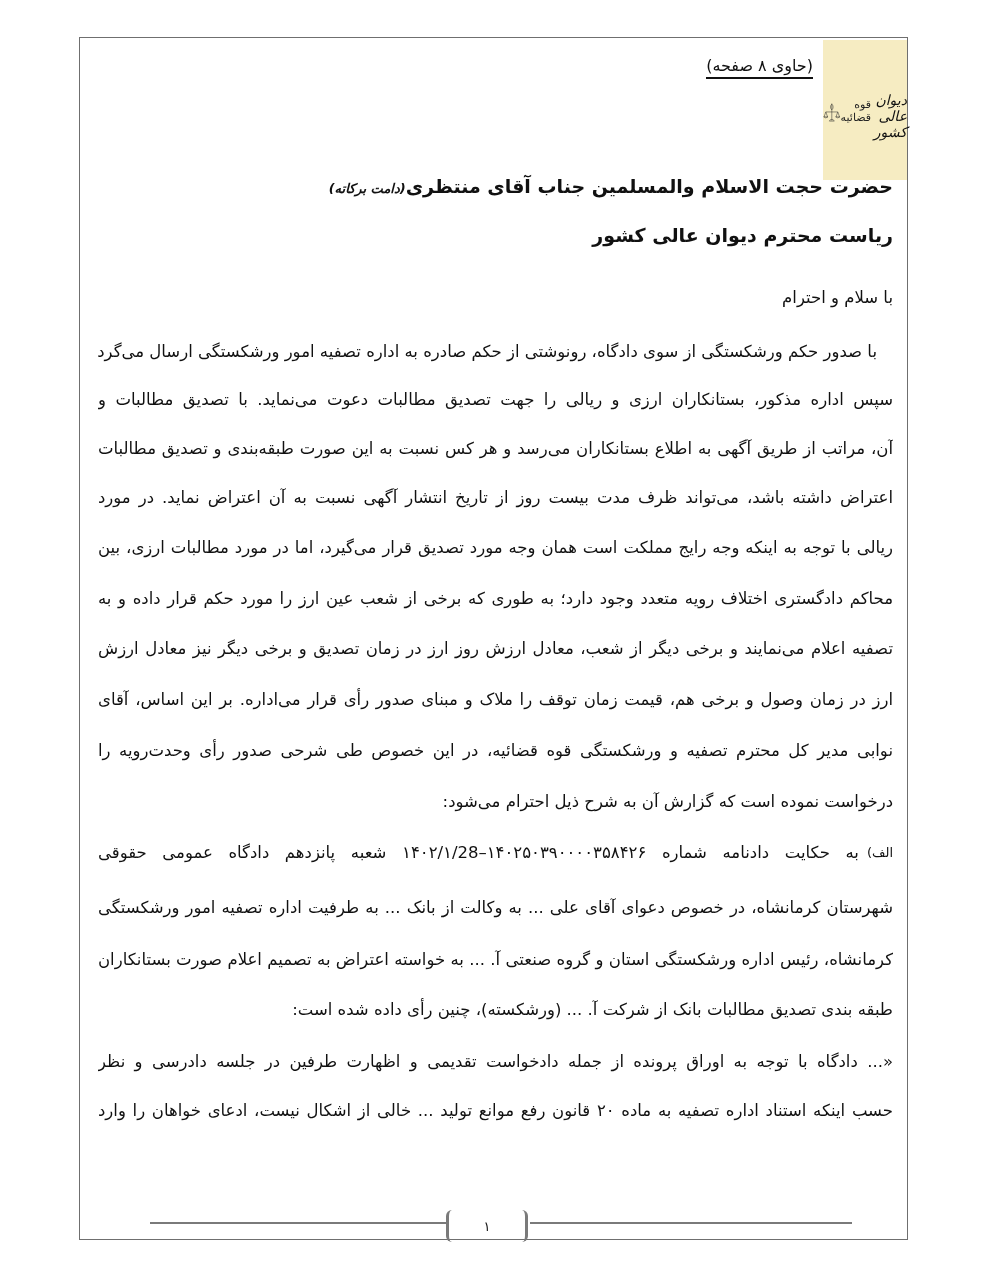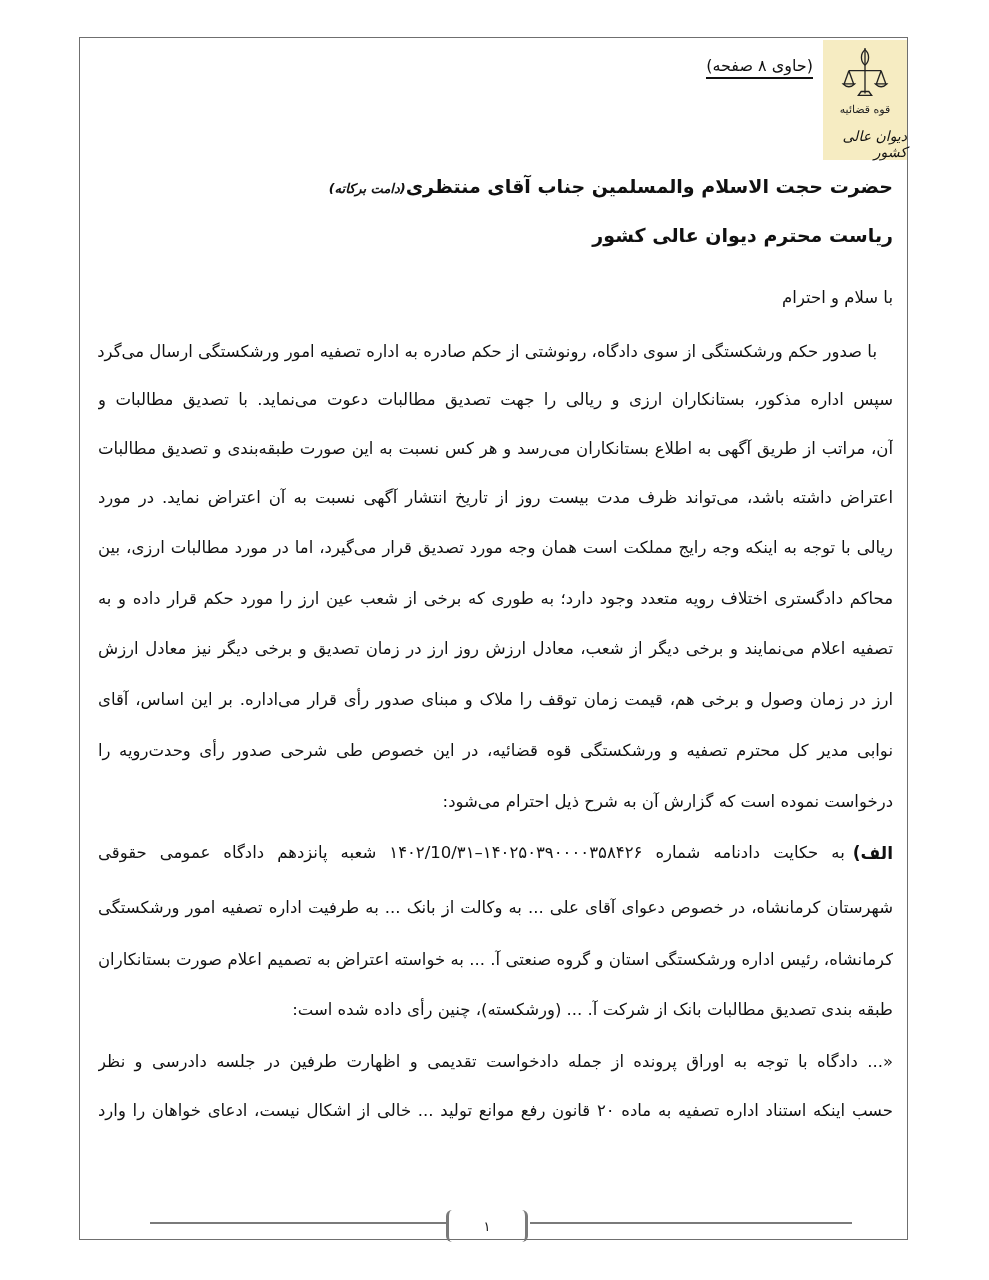--- a/index.html
+++ b/index.html
@@ -1,37 +1,37 @@
 <!DOCTYPE html>
 <html><head>
 <meta charset="utf-8">
 <style>
   html, body { margin: 0; padding: 0; background: #ffffff; }
   body { width: 989px; height: 1280px; position: relative; overflow: hidden;
          font-family: "DejaVu Sans", sans-serif; color: #111; }
   .page-frame { position: absolute; left: 79px; top: 37px; width: 829px; height: 1203px;
                 border: 1.5px solid #6f6f6f; box-sizing: border-box; }
-  .logo { position: absolute; left: 823px; top: 40px; width: 84px; height: 120px;
-          background: #f6ecc2; display: flex; flex-direction: column; align-items: center; }
+  .logo { position: absolute; left: 823px; top: 40px; width: 84px; height: 140px;
+          background: #f6ecc2; display: flex; flex-direction: row; align-items: center; }
   .logo svg { margin-top: 6px; }
   .logo .l1 { font-family: "DejaVu Serif", serif; font-size: 11px; color: #222; margin-top: 2px; direction: rtl; }
   .logo .l2 { font-family: "DejaVu Serif", serif; font-size: 14px; color: #111; margin-top: 12px; direction: rtl; font-style: italic; }
   .title-row { position: absolute; right: 176px; top: 56px; direction: rtl; display: flex;
                align-items: baseline; gap: 8px; border-bottom: 2px solid #111; padding-bottom: 2px;
                white-space: nowrap; }
   .title-main { font-size: 30px; font-weight: bold; font-family: "DejaVu Sans", sans-serif; letter-spacing: -0.5px; }
   .title-note { font-size: 16px; }
   .addressee { position: absolute; right: 96px; direction: rtl; font-weight: bold; font-size: 19px; white-space: nowrap; }
   .addr1 { top: 175px; }
   .addr1 .small { font-size: 13px; font-style: italic; }
   .addr2 { top: 224px; }
   .para-line { position: absolute; right: 96px; width: 795px; direction: rtl; font-size: 16.5px;
                white-space: nowrap; overflow: hidden; text-align: right; line-height: 24px; }
   .justify { text-align: justify; text-align-last: justify; white-space: normal; height: 24px; }
-  .bold-lead { font-weight: bold; font-size: 17px; }
+  .bold-lead { font-weight: normal; font-size: 13px; }
   .footer-line { position: absolute; height: 2px; background: #7a7a7a; top: 1222px; }
   .fl-left { left: 150px; width: 296px; }
   .fl-right { left: 530px; width: 322px; }
   .page-num-box { position: absolute; left: 446px; top: 1210px; width: 82px; height: 32px;
                   border-left: 3px solid #7a7a7a; border-right: 3px solid #7a7a7a; border-radius: 6px;
                   box-sizing: border-box; display: flex; align-items: center; justify-content: center;
                   font-size: 13px; }
 </style>
 </head>
 <body>
@@ -75,21 +75,21 @@
 <div class="para-line justify" style="top:536px;">ریالی با توجه به اینکه وجه رایج مملکت است همان وجه مورد تصدیق قرار می‌گیرد، اما در مورد مطالبات ارزی، بین</div>
 <div class="para-line justify" style="top:587px;">محاکم دادگستری اختلاف رویه متعدد وجود دارد؛ به طوری که برخی از شعب عین ارز را مورد حکم قرار داده و به اداره</div>
 <div class="para-line justify" style="top:637px;">تصفیه اعلام می‌نمایند و برخی دیگر از شعب، معادل ارزش روز ارز در زمان تصدیق و برخی دیگر نیز معادل ارزش روز</div>
 <div class="para-line justify" style="top:688px;">ارز در زمان وصول و برخی هم، قیمت زمان توقف را ملاک و مبنای صدور رأی قرار می‌اداره. بر این اساس، آقای</div>
 <div class="para-line justify" style="top:739px;">نوابی مدیر کل محترم تصفیه و ورشکستگی قوه قضائیه، در این خصوص طی شرحی صدور رأی وحدت‌رویه را</div>
 <div class="para-line" style="top:790px;">درخواست نموده است که گزارش آن به شرح ذیل احترام می‌شود:</div>
 
 <div class="para-line" style="top:841px; width:795px;">
   <div style="display:flex; direction:rtl; justify-content:space-between; white-space:nowrap;">
     <span class="bold-lead">الف)</span>
-    <span style="flex:1; margin-right:8px; text-align:justify; text-align-last:justify;">به حکایت دادنامه شماره ۱۴۰۲۵۰۳۹۰۰۰۰۳۵۸۴۲۶–۱۴۰۲/10/۳۱ شعبه پانزدهم دادگاه عمومی حقوقی</span>
+    <span style="flex:1; margin-right:8px; text-align:justify; text-align-last:justify;">به حکایت دادنامه شماره ۱۴۰۲۵۰۳۹۰۰۰۰۳۵۸۴۲۶–۱۴۰۲/۱/28 شعبه پانزدهم دادگاه عمومی حقوقی</span>
   </div>
 </div>
 <div class="para-line justify" style="top:896px;">شهرستان کرمانشاه، در خصوص دعوای آقای علی ... به وکالت از بانک ... به طرفیت اداره تصفیه امور ورشکستگی استان</div>
 <div class="para-line justify" style="top:948px;">کرمانشاه، رئیس اداره ورشکستگی استان و گروه صنعتی آ. ... به خواسته اعتراض به تصمیم اعلام صورت بستانکاران و</div>
 <div class="para-line" style="top:998px;">طبقه بندی تصدیق مطالبات بانک از شرکت آ. ... (ورشکسته)، چنین رأی داده شده است:</div>
 <div class="para-line justify" style="top:1050px;">«... دادگاه با توجه به اوراق پرونده از جمله دادخواست تقدیمی و اظهارت طرفین در جلسه دادرسی و نظر کارشناسان،</div>
 <div class="para-line justify" style="top:1099px;">حسب اینکه استناد اداره تصفیه به ماده ۲۰ قانون رفع موانع تولید ... خالی از اشکال نیست، ادعای خواهان را وارد</div>
 
 <div class="footer-line fl-left"></div>
 <div class="footer-line fl-right"></div>

